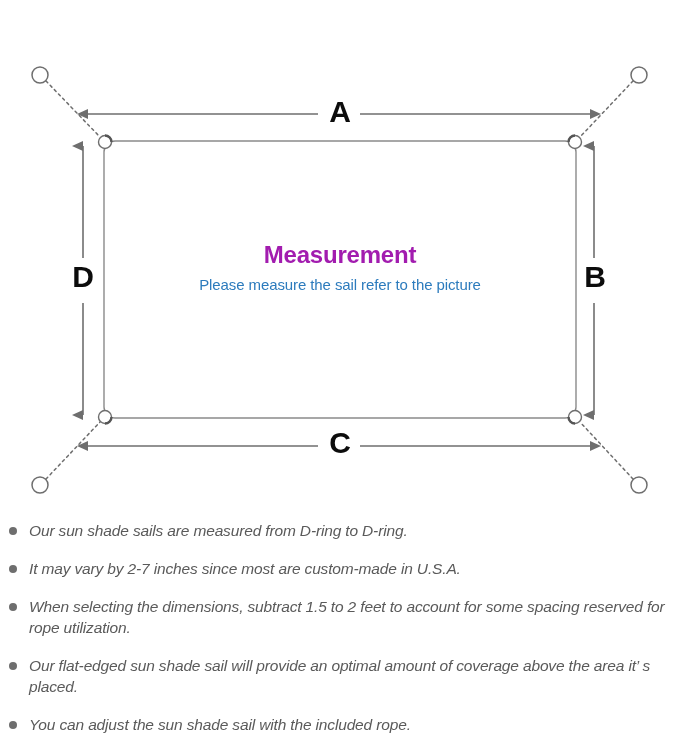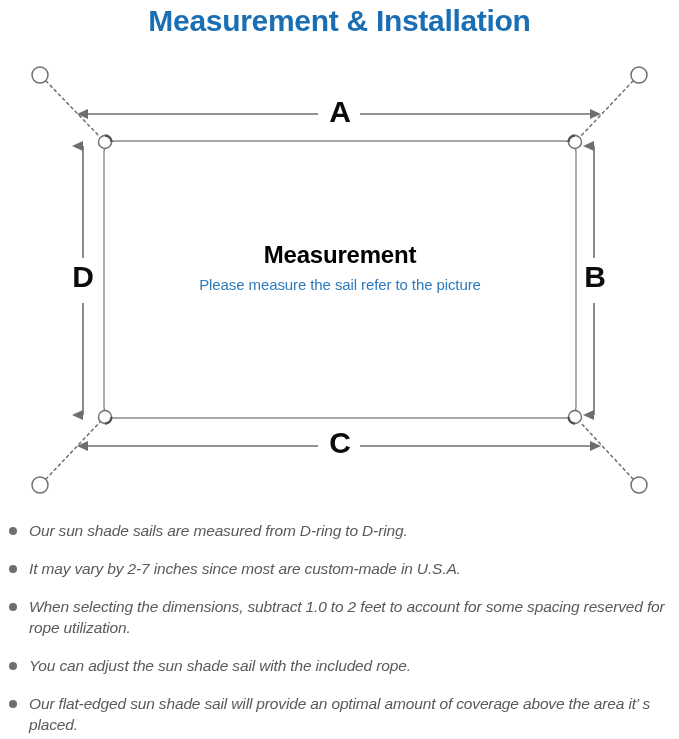--- a/index.html
+++ b/index.html
@@ -49,21 +49,21 @@
     left: 104px;
     top: 240px;
     width: 472px;
     text-align: center;
     pointer-events: none;
   }
   .center-title {
     font-family: "Liberation Sans", sans-serif;
     font-weight: bold;
     font-size: 24px;
-    color: #000000;
+    color: #a21caf;
     line-height: 30px;
     letter-spacing: -0.2px;
   }
   .center-sub {
     font-family: "Liberation Sans", sans-serif;
     font-size: 15px;
     color: #2c7bbd;
     line-height: 22px;
     margin-top: 4px;
     letter-spacing: -0.1px;
@@ -117,21 +117,20 @@
   ul.note-list li .note-text {
     display: block;
     padding-right: 6px;
   }
 </style>
 </head>
 <body>
 
 <div id="page">
 
-  <div class="title">Measurement &amp; Installation</div>
 
   <svg id="diagram" viewBox="0 0 679 460" width="679" height="460">
     <defs>
       <marker id="arrH-left" markerWidth="12" markerHeight="10" refX="11" refY="5" orient="auto" markerUnits="userSpaceOnUse">
         <path d="M11,0 L11,10 L0,5 Z" fill="#6e6e6e"></path>
       </marker>
       <marker id="arrH-right" markerWidth="12" markerHeight="10" refX="1" refY="5" orient="auto" markerUnits="userSpaceOnUse">
         <path d="M1,0 L1,10 L12,5 Z" fill="#6e6e6e"></path>
       </marker>
       <marker id="arrV-up" markerWidth="10" markerHeight="12" refX="5" refY="11" orient="auto" markerUnits="userSpaceOnUse">
@@ -192,26 +191,26 @@
       <li>
         <span class="bullet"></span>
         <span class="note-text">Our sun shade sails are measured from D-ring to D-ring.</span>
       </li>
       <li>
         <span class="bullet"></span>
         <span class="note-text">It may vary by 2-7 inches since most are custom-made in U.S.A.</span>
       </li>
       <li>
         <span class="bullet"></span>
-        <span class="note-text">When selecting the dimensions, subtract 1.0 to 2 feet to account for some spacing reserved for rope utilization.</span>
+        <span class="note-text">When selecting the dimensions, subtract 1.5 to 2 feet to account for some spacing reserved for rope utilization.</span>
+      </li>
+      <li>
+        <span class="bullet"></span>
+        <span class="note-text">Our flat-edged sun shade sail will provide an optimal amount of coverage above the area it’ s placed.</span>
       </li>
       <li>
         <span class="bullet"></span>
         <span class="note-text">You can adjust the sun shade sail with the included rope.</span>
-      </li>
-      <li>
-        <span class="bullet"></span>
-        <span class="note-text">Our flat-edged sun shade sail will provide an optimal amount of coverage above the area it’ s placed.</span>
       </li>
     </ul>
   </div>
 
 </div>
 
 </body></html>

